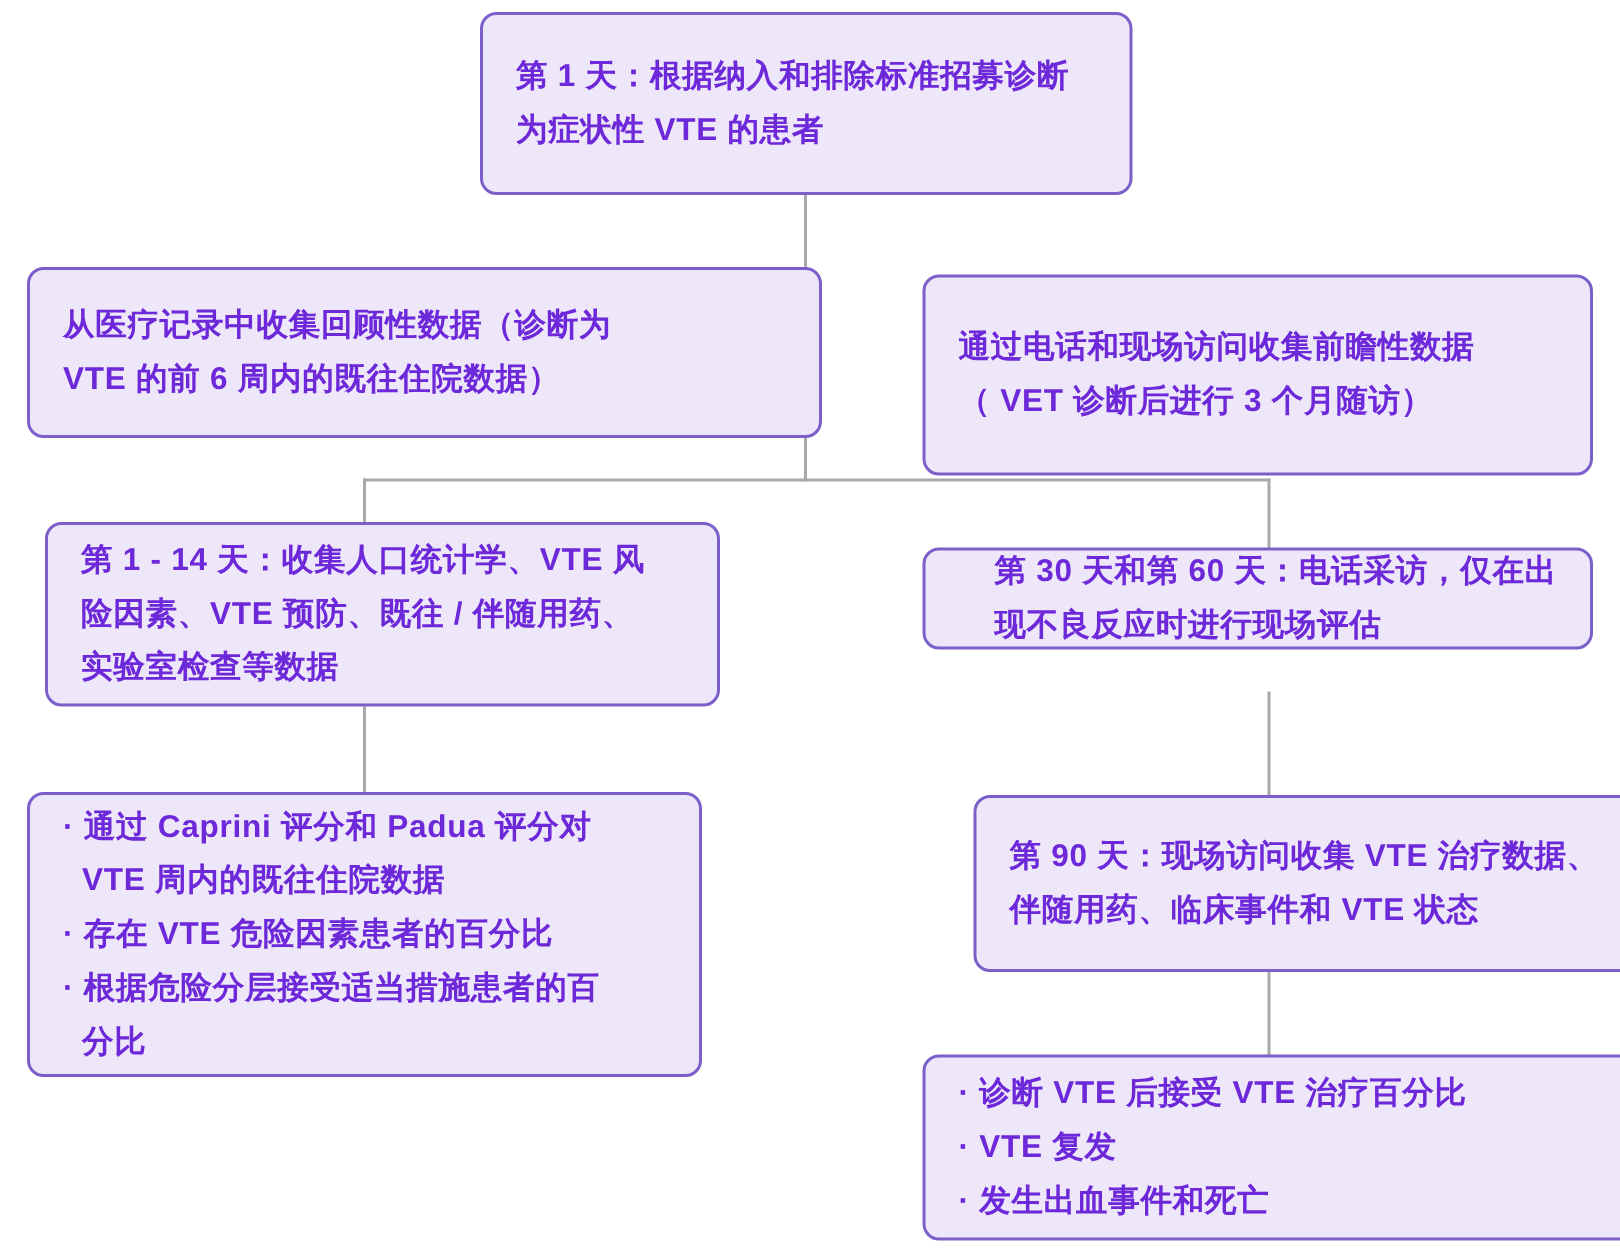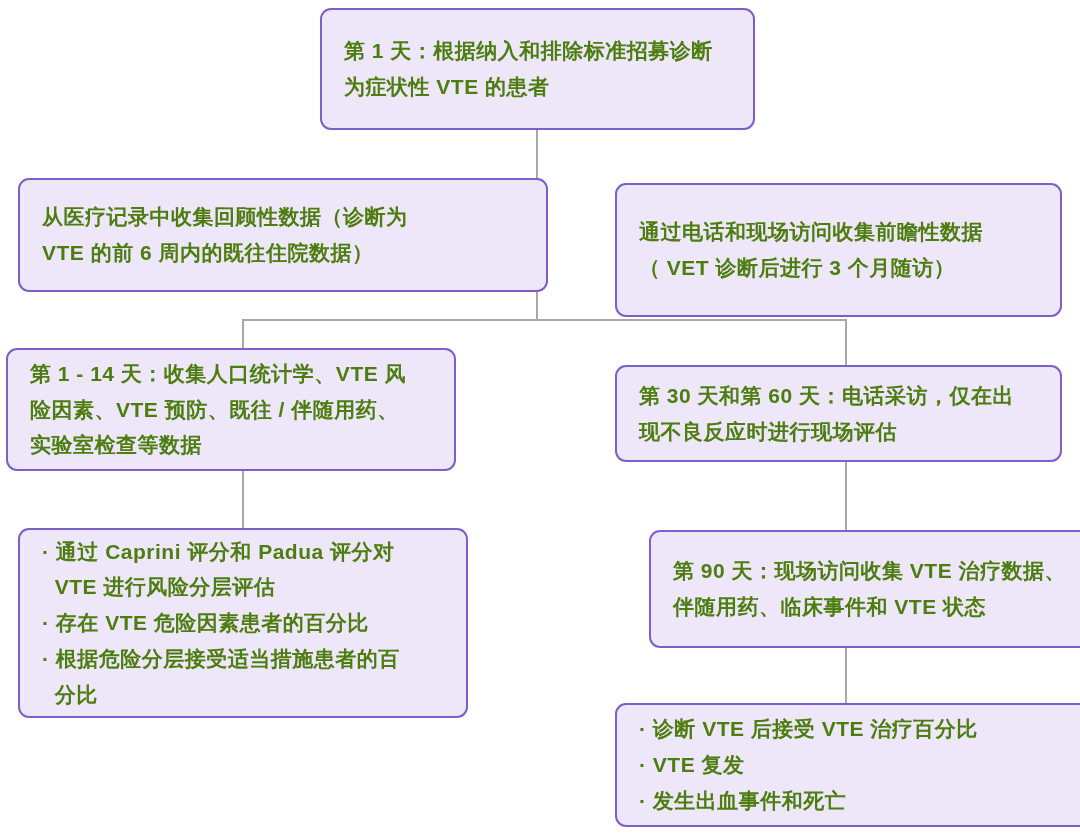--- a/index.html
+++ b/index.html
@@ -23,21 +23,21 @@
     box-sizing: border-box;
     padding: 10px 22px;
     display: flex;
     align-items: center;
   }
   .node .txt {
     white-space: pre-wrap;
     font-weight: 700;
     font-size: 21px;
     line-height: 1.7;
-    color: #4d7c0f;
+    color: #6d28d9;
     letter-spacing: 0.5px;
   }
   .line {
     position: absolute;
     background: #A8A8A8;
   }
   .line.v { width: 2px; }
   .line.h { height: 2px; }
 </style>
 </head>
@@ -56,40 +56,40 @@
   <div class="node" style="left:320px; top:8px; width:435px; height:122px;">
     <div class="txt">第 1 天：根据纳入和排除标准招募诊断
 为症状性 VTE 的患者</div>
   </div>
 
   <div class="node" style="left:18px; top:178px; width:530px; height:114px;">
     <div class="txt">从医疗记录中收集回顾性数据（诊断为
 VTE 的前 6 周内的既往住院数据）</div>
   </div>
 
-  <div class="node" style="left:6px; top:348px; width:450px; height:123px;">
+  <div class="node" style="left:30px; top:348px; width:450px; height:123px;">
     <div class="txt">第 1 - 14 天：收集人口统计学、VTE 风
 险因素、VTE 预防、既往 / 伴随用药、
 实验室检查等数据</div>
   </div>
 
   <div class="node" style="left:18px; top:528px; width:450px; height:190px;">
     <div class="txt">· 通过 Caprini 评分和 Padua 评分对
-  VTE 进行风险分层评估
+  VTE 周内的既往住院数据
 · 存在 VTE 危险因素患者的百分比
 · 根据危险分层接受适当措施患者的百
   分比</div>
   </div>
 
   <div class="node" style="left:615px; top:183px; width:447px; height:134px;">
     <div class="txt">通过电话和现场访问收集前瞻性数据
 （ VET 诊断后进行 3 个月随访）</div>
   </div>
 
-  <div class="node" style="left:615px; top:365px; width:447px; height:97px;">
+  <div class="node" style="left:615px; top:365px; width:447px; height:68px;justify-content:flex-end;">
     <div class="txt">第 30 天和第 60 天：电话采访，仅在出
 现不良反应时进行现场评估</div>
   </div>
 
   <div class="node" style="left:649px; top:530px; width:447px; height:118px;">
     <div class="txt">第 90 天：现场访问收集 VTE 治疗数据、
 伴随用药、临床事件和 VTE 状态</div>
   </div>
 
   <div class="node" style="left:615px; top:703px; width:489px; height:124px;">

